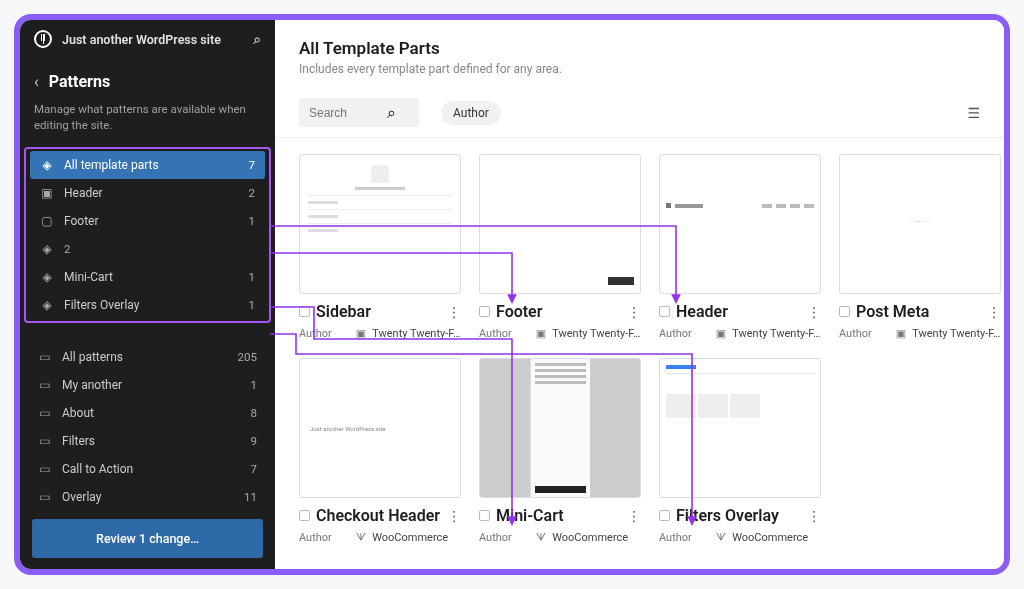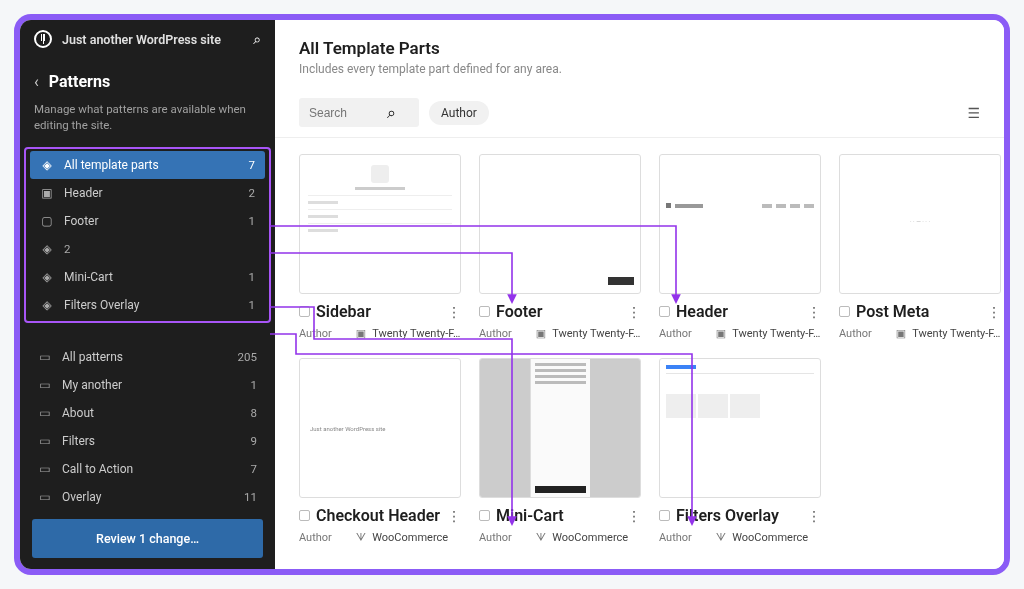--- a/index.html
+++ b/index.html
@@ -127,21 +127,21 @@
     background:#2e6aa8; color:#fff;
     padding: 9px 14px;
     border-radius:3px;
     font-size:12.5px; font-weight:500;
     cursor:pointer;
   }
 
   .toolbar {
     display:flex; align-items:center;
     padding: 10px 24px;
-    gap: 10px;
+    gap: 22px;
     border-bottom:1px solid #eee;
   }
   .search-box {
     display:flex; align-items:center;
     background:#f1f1f1;
     border-radius: 3px;
     padding: 5px 10px;
     width: 120px;
     gap:8px;
   }

